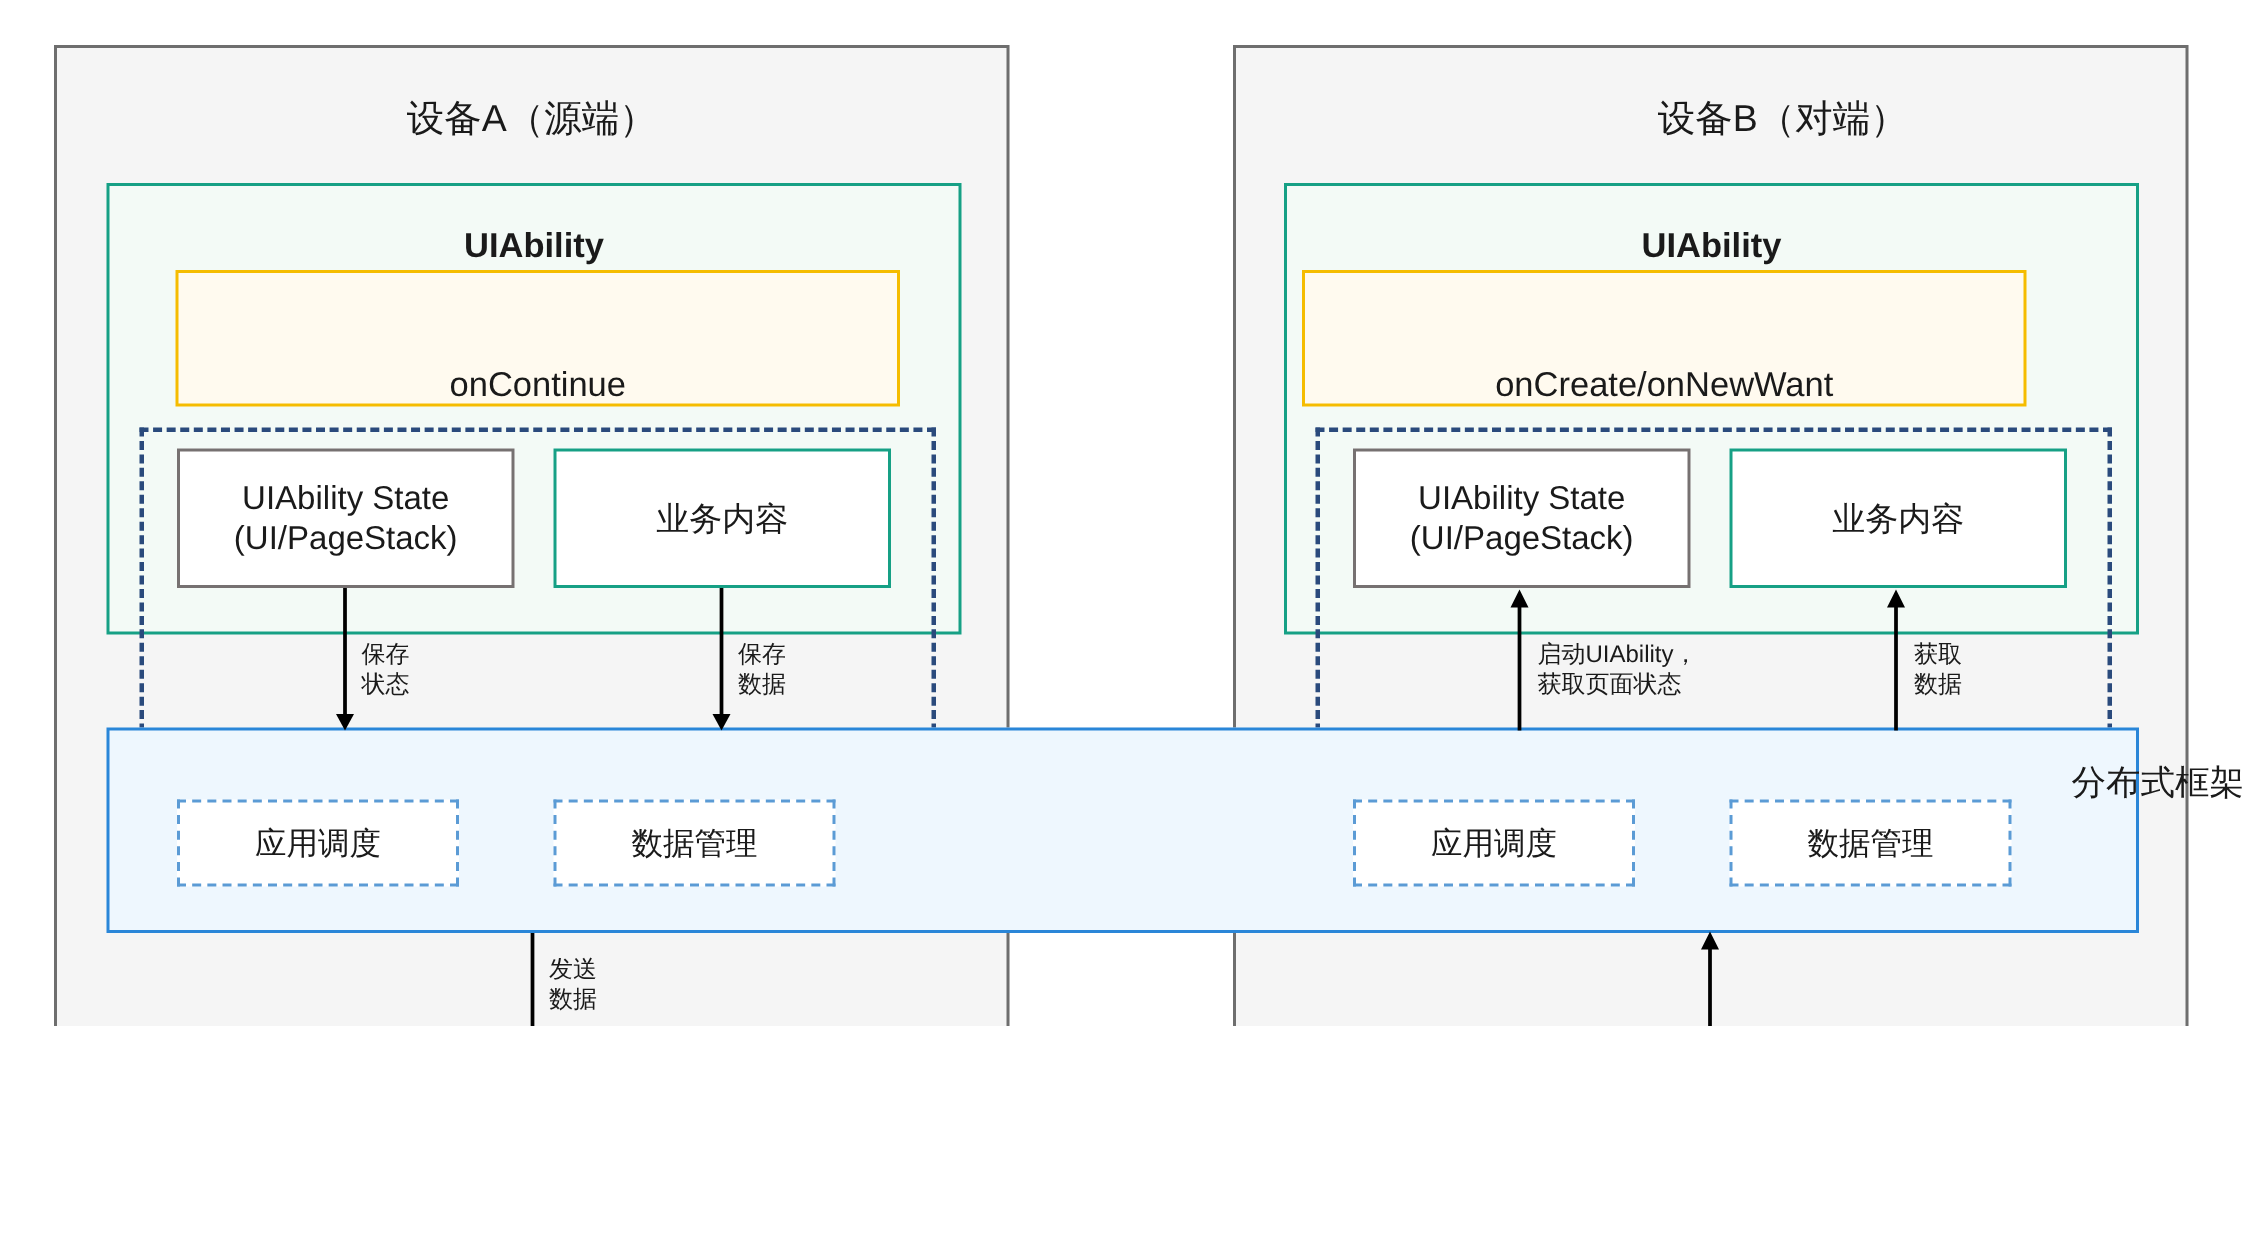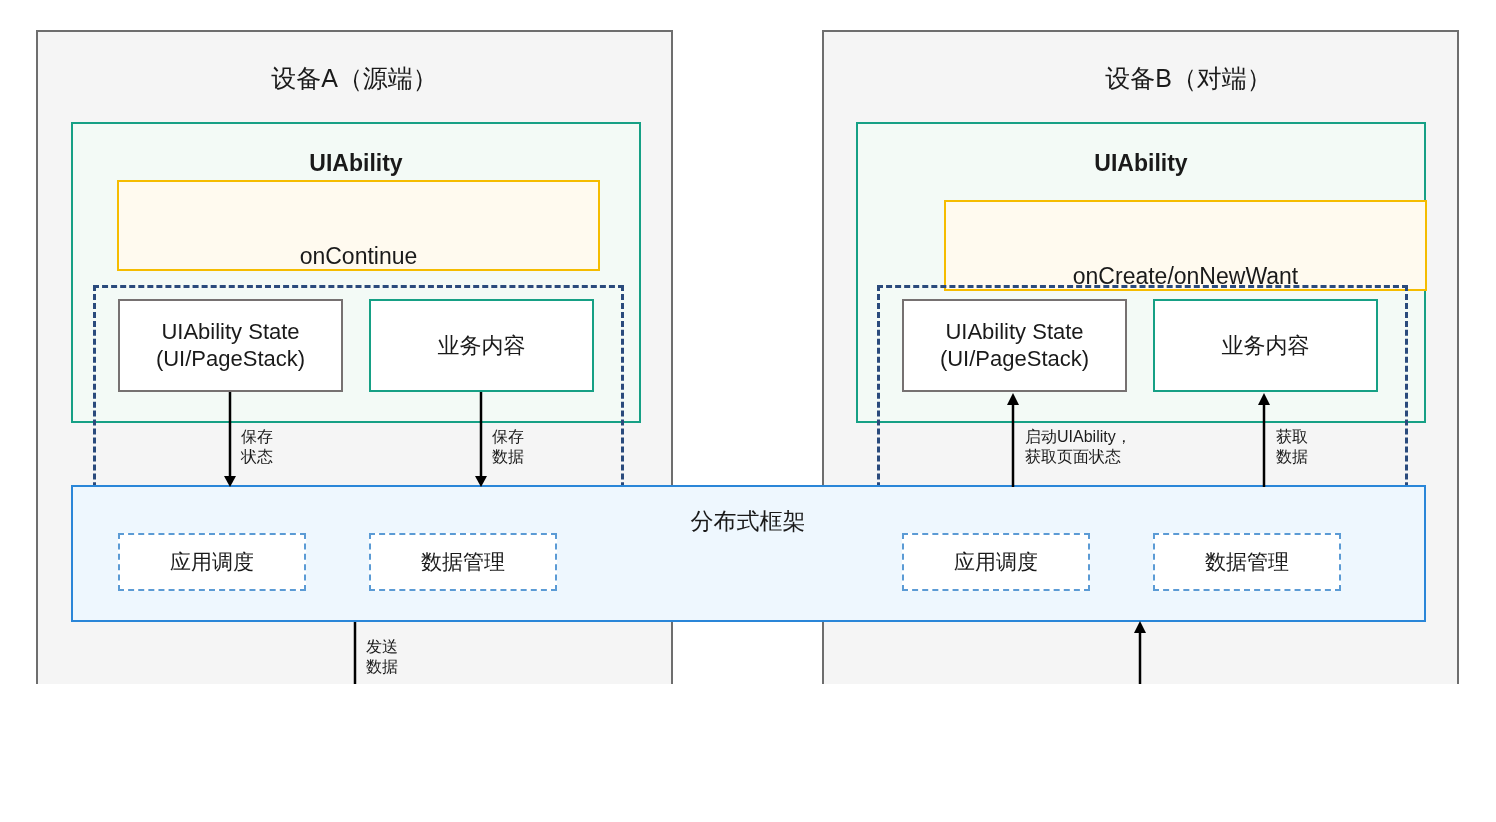--- a/index.html
+++ b/index.html
@@ -99,21 +99,21 @@
     white-space: nowrap;
   }
 
   
   .framework-band {
     background: #eef7fe;
     border: 2px solid #2a86d8;
   }
   .band-label {
     position: absolute;
-    text-align: center;
+    text-align: right;
     font-size: 23px;
     color: #1a1a1a;
     white-space: nowrap;
   }
   .sub-dashed-box {
     background: #ffffff;
     border: 2px dashed #5b9bd5;
     display: flex;
     align-items: center;
     justify-content: center;
@@ -185,21 +185,21 @@
   </div>
 
   <div class="abs device-panel" style="left:822px; top:30px; width:637px; height:761px;"></div>
 
   <div class="device-title" style="left:822px; top:62px; width:637px;padding-left:48px;">设备B（对端）</div>
 
   <div class="abs uiability-box" style="left:856px; top:122px; width:570px; height:301px;">
     <div class="uiability-label" style="left:0; top:26px;">UIAbility</div>
   </div>
 
-  <div class="abs lifecycle-box" style="left:944px; top:180px; width:483px; height:91px;margin-top:20px;">
+  <div class="abs lifecycle-box" style="left:868px; top:180px; width:483px; height:91px;">
     <div class="ln">onCreate/onNewWant</div>
   </div>
 
   <div class="abs dashed-dark" style="left:877px; top:285px; width:531px; height:320px;"></div>
 
   <div class="abs state-box" style="left:902px; top:299px; width:225px; height:93px;">
     <div class="ln">UIAbility State</div>
     <div class="ln">(UI/PageStack)</div>
   </div>
 

